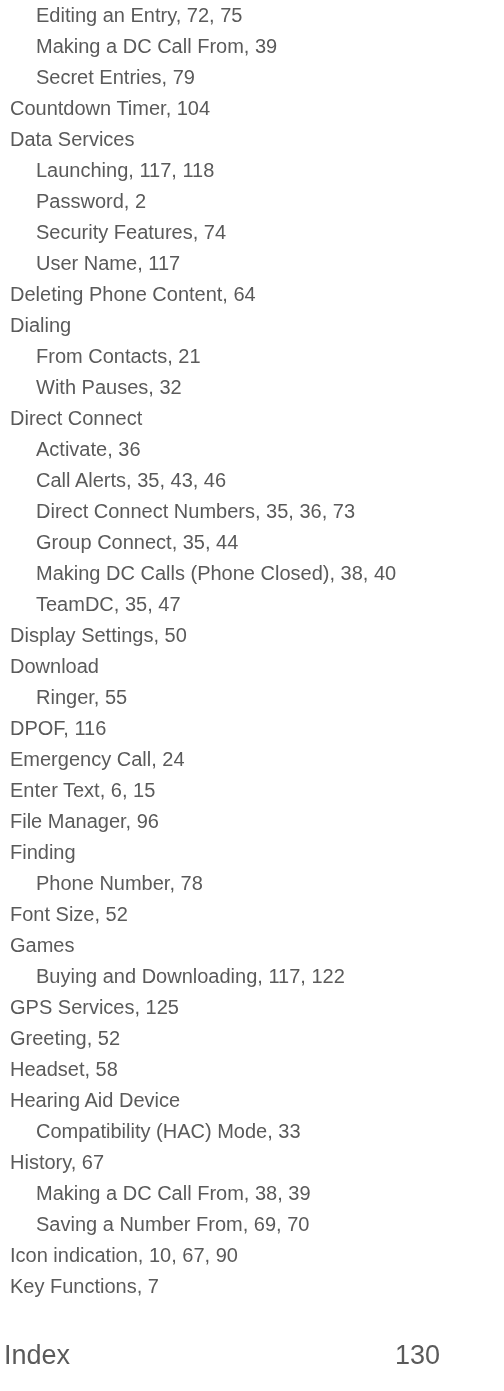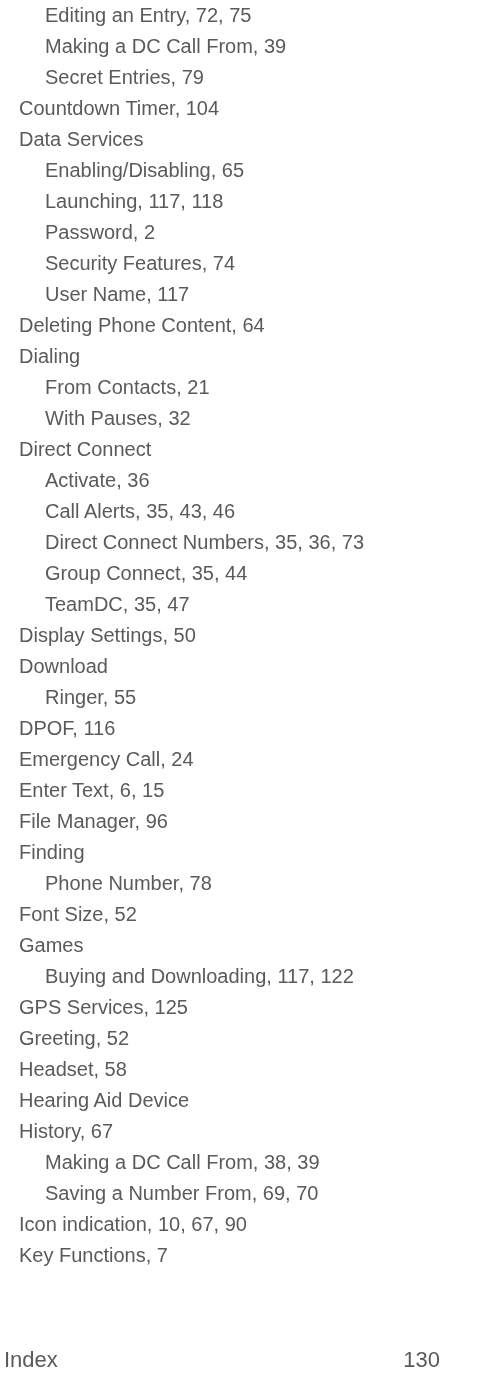--- a/index.html
+++ b/index.html
@@ -10,85 +10,86 @@
     font-family: Arial, Helvetica, sans-serif;
     color: #5a5a5a;
     font-size: 20px;
     line-height: 1.55;
   }
   .page {
     box-sizing: border-box;
     width: 448px;
     min-height: 1391px;
     position: relative;
-    padding: 0 0 0 9px;
+    padding: 0 0 0 0;
     border-radius: 24px;
   }
   .content {
     padding: 0 10px 0 10px;
   }
   .l0 {
     padding-left: 0;
   }
   .l1 {
     padding-left: 26px;
   }
   .footer {
     position: absolute;
     bottom: 14px;
     left: 0;
     right: 0;
     display: flex;
     justify-content: space-between;
     padding: 0 8px 0 4px;
     color: #5a5a5a;
-    font-size: 22px;
+    font-size: 27px;
   }
 </style>
 </head>
 <body>
 
 <div class="page">
   <div class="content" id="index-list">
       <div class="l1">Editing an Entry, 72, 75</div>
       <div class="l1">Making a DC Call From, 39</div>
       <div class="l1">Secret Entries, 79</div>
       <div class="l0">Countdown Timer, 104</div>
       <div class="l0">Data Services</div>
-      <div class="l1">Enabling/Disabling, 65</div>
       <div class="l1">Launching, 117, 118</div>
       <div class="l1">Password, 2</div>
       <div class="l1">Security Features, 74</div>
       <div class="l1">User Name, 117</div>
       <div class="l0">Deleting Phone Content, 64</div>
       <div class="l0">Dialing</div>
       <div class="l1">From Contacts, 21</div>
       <div class="l1">With Pauses, 32</div>
       <div class="l0">Direct Connect</div>
       <div class="l1">Activate, 36</div>
       <div class="l1">Call Alerts, 35, 43, 46</div>
       <div class="l1">Direct Connect Numbers, 35, 36, 73</div>
       <div class="l1">Group Connect, 35, 44</div>
+      <div class="l1">Making DC Calls (Phone Closed), 38, 40</div>
       <div class="l1">TeamDC, 35, 47</div>
       <div class="l0">Display Settings, 50</div>
       <div class="l0">Download</div>
       <div class="l1">Ringer, 55</div>
       <div class="l0">DPOF, 116</div>
       <div class="l0">Emergency Call, 24</div>
       <div class="l0">Enter Text, 6, 15</div>
       <div class="l0">File Manager, 96</div>
       <div class="l0">Finding</div>
       <div class="l1">Phone Number, 78</div>
       <div class="l0">Font Size, 52</div>
       <div class="l0">Games</div>
       <div class="l1">Buying and Downloading, 117, 122</div>
       <div class="l0">GPS Services, 125</div>
       <div class="l0">Greeting, 52</div>
       <div class="l0">Headset, 58</div>
       <div class="l0">Hearing Aid Device</div>
+      <div class="l1">Compatibility (HAC) Mode, 33</div>
       <div class="l0">History, 67</div>
       <div class="l1">Making a DC Call From, 38, 39</div>
       <div class="l1">Saving a Number From, 69, 70</div>
       <div class="l0">Icon indication, 10, 67, 90</div>
       <div class="l0">Key Functions, 7</div>
     </div>
   <div class="footer">
     <span>Index</span>
     <span>130</span>
   </div>

